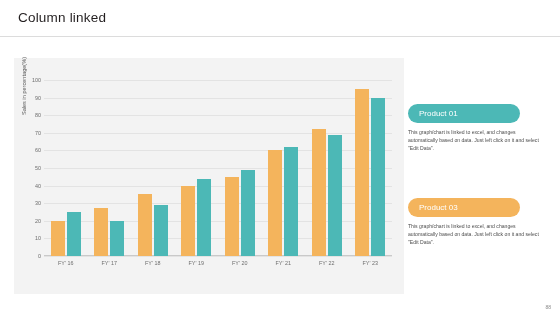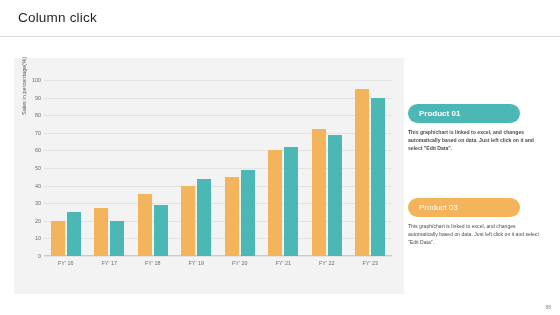--- a/index.html
+++ b/index.html
@@ -118,21 +118,21 @@
   .xlabel {
     flex: 1 1 0;
     text-align: center;
     font-size: 5.4px;
     color: #6d6d6d;
   }
   .callout {
     position: absolute;
     width: 138px;
   }
-  .callout-1 { left: 408px; top: 104px; font-weight: bold; }
+  .callout-1 { left: 408px; top: 104px; }
   .callout-2 { left: 408px; top: 198px; }
   .pill {
     width: 112px;
     height: 19px;
     border-radius: 10px;
     background: #f4b45c;
     color: #ffffff;
     font-size: 8px;
     display: flex;
     align-items: center;
@@ -152,21 +152,21 @@
     bottom: 5px;
     font-size: 5px;
     color: #8a8a8a;
   }
 </style>
 </head>
 <body>
 
 <div class="slide">
 
-  <div class="slide-title">Column click</div>
+  <div class="slide-title">Column linked</div>
   <div class="title-rule"></div>
 
   <div class="chart-panel">
     <div class="axis-title">Sales in percentage(%)</div>
     <div class="plot">
       <div id="gridlayer">
           <div class="gridline" style="top: 176px;">
             <div class="ytick">0</div>
           </div>
           <div class="gridline" style="top: 158.4px;">

